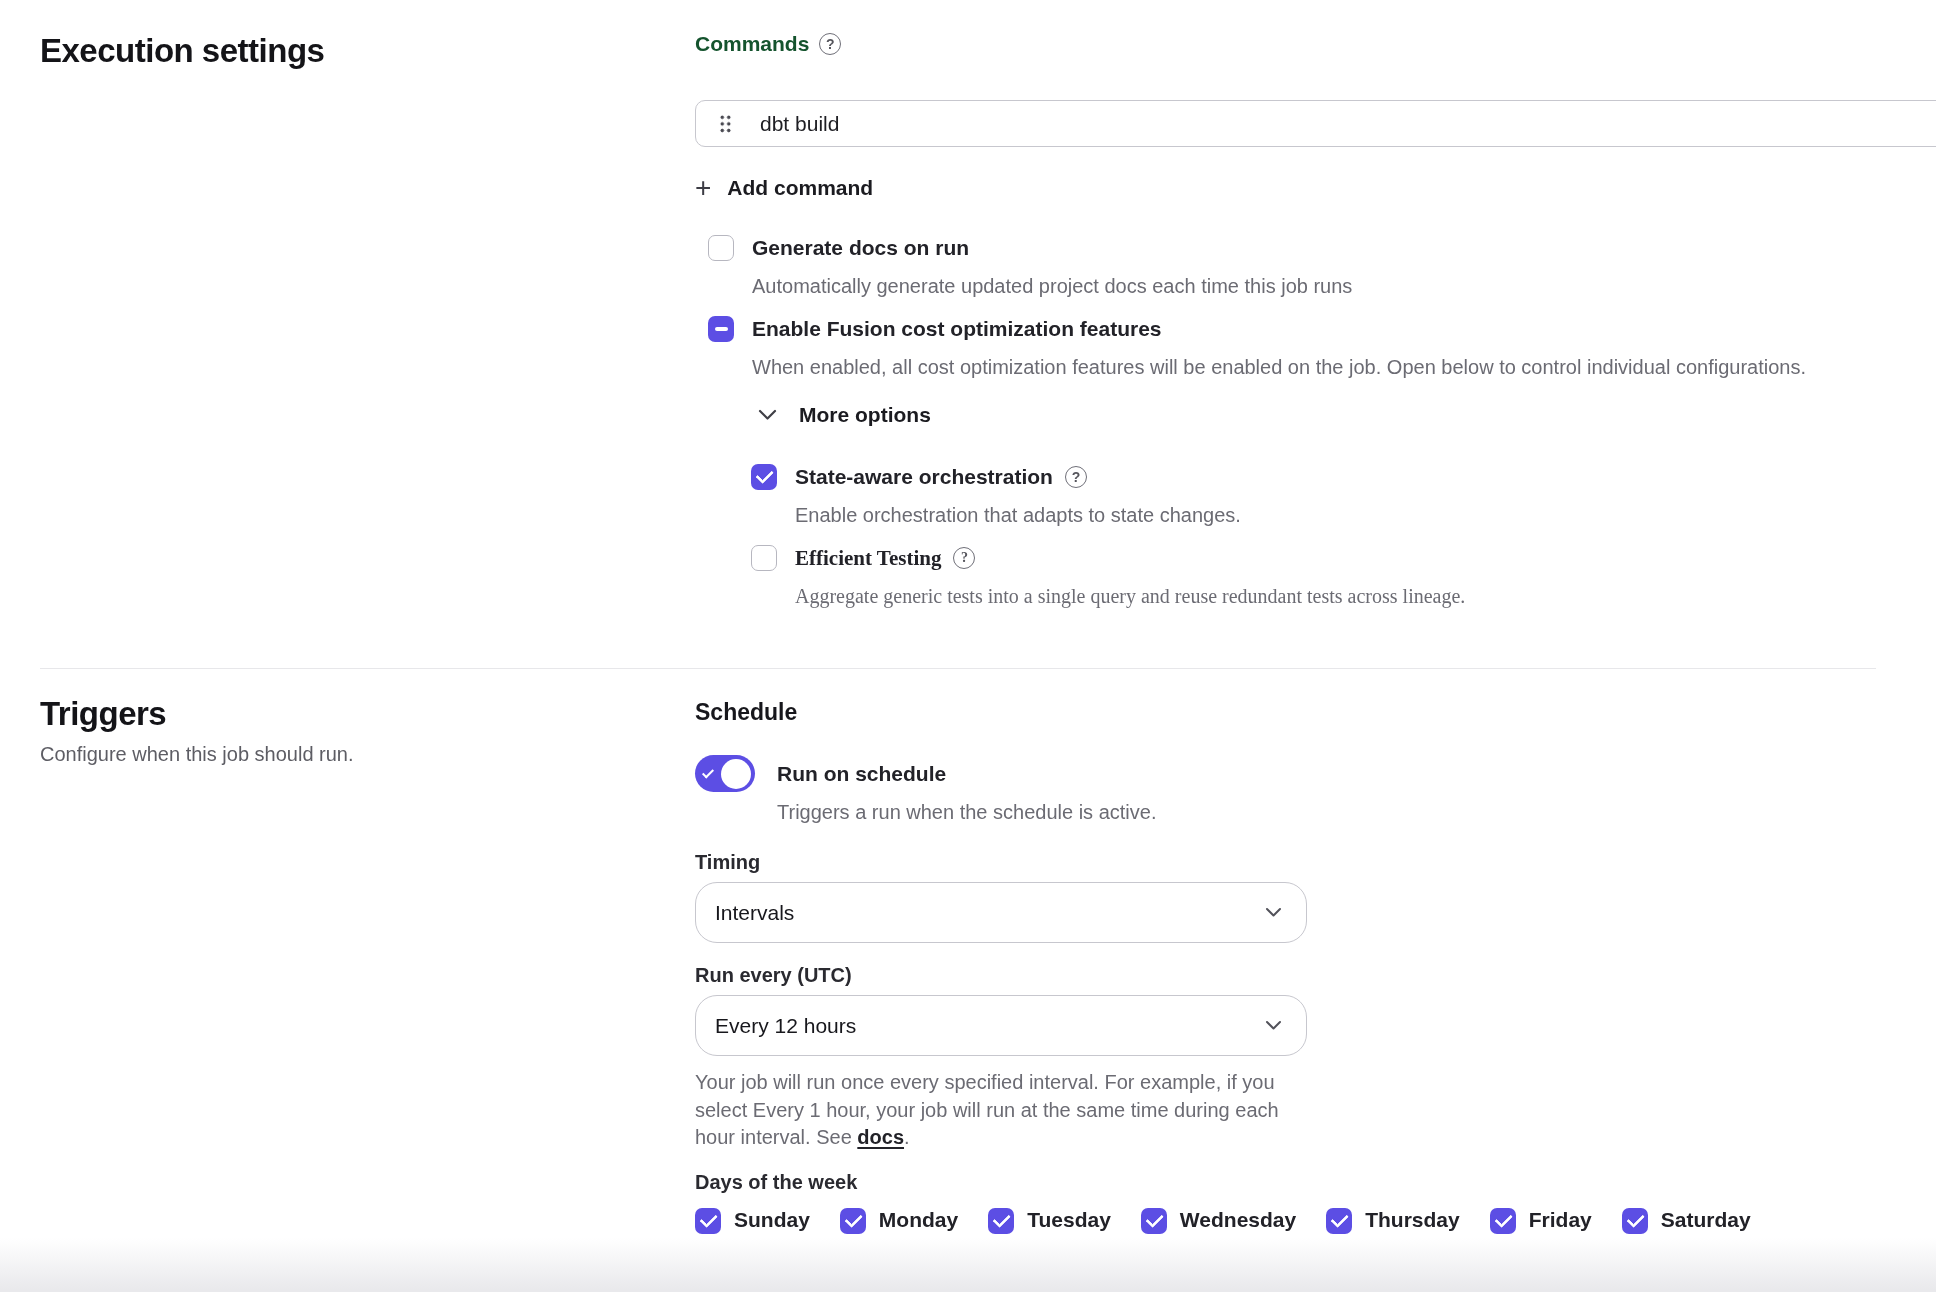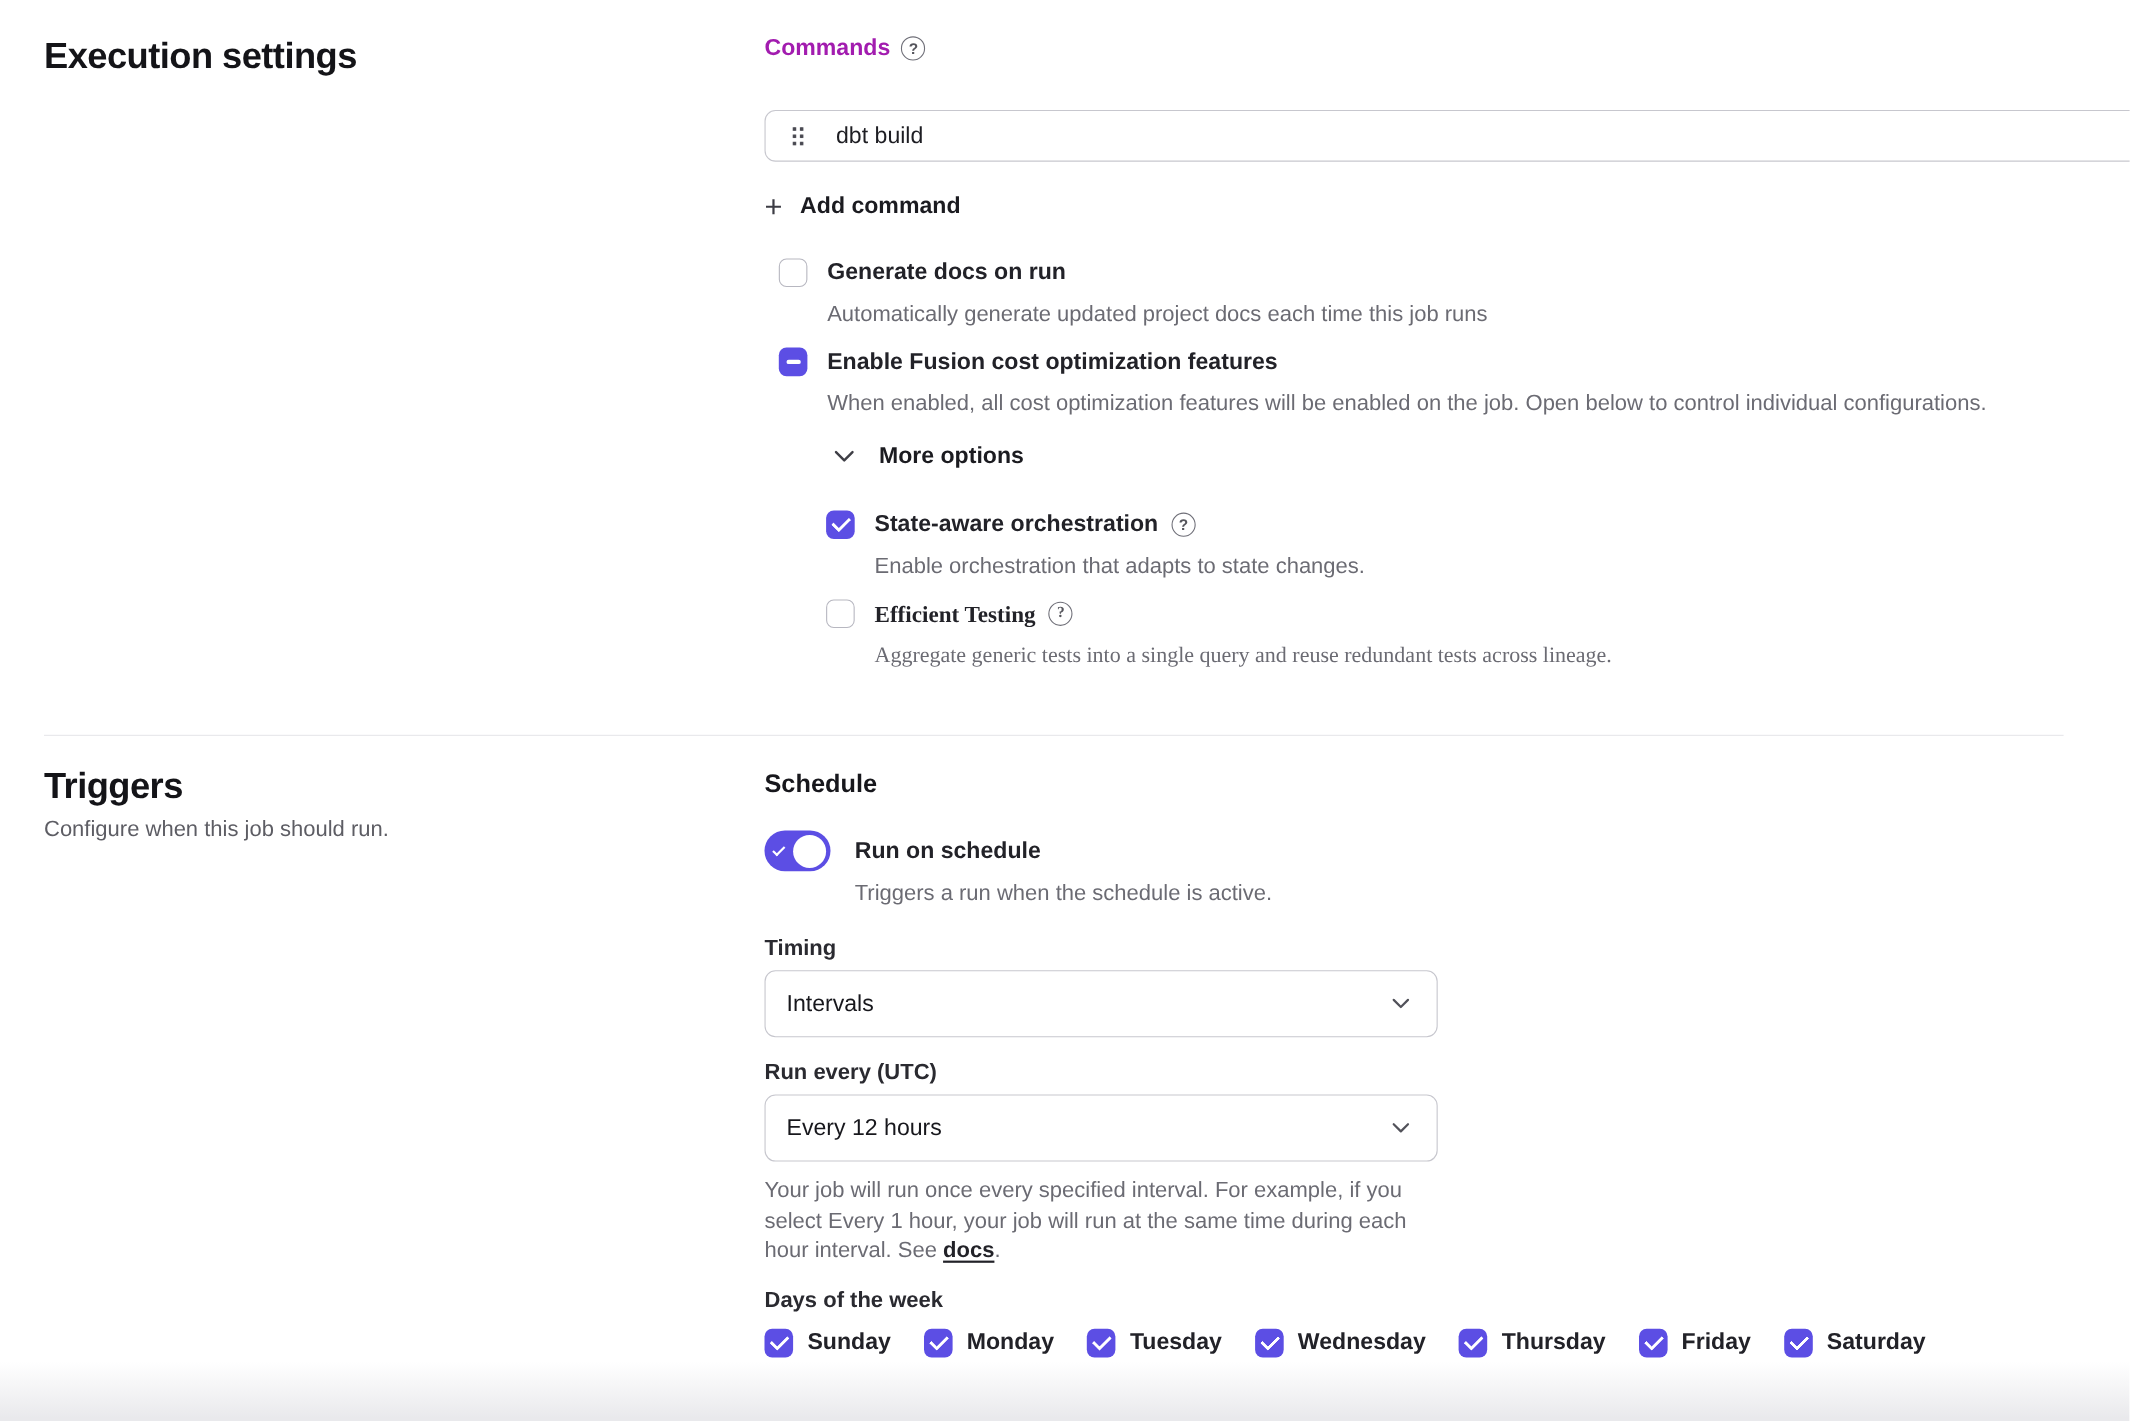--- a/index.html
+++ b/index.html
@@ -11,21 +11,21 @@
   .section { display:grid; grid-template-columns:655px 1fr; padding-left:40px; }
   .section.exec { padding-top:32px; }
   .section.trig { padding-top:26px; }
   .divider { border:none; border-top:1px solid #e7e7ea; margin:0 60px 0 40px; }
 
   h1.sec-title { font-size:33px; font-weight:700; letter-spacing:-0.5px; color:#141418; }
   .sec-sub { font-size:20px; color:#5d5d64; margin-top:10px; }
 
   
   .field-label-row { display:flex; align-items:center; gap:10px; }
-  .field-label { font-size:21px; font-weight:600; color:#a21caf; }
+  .field-label { font-size:21px; font-weight:600; color:#14532d; }
   .help-icon { width:22px; height:22px; border:1.5px solid #6f6f78; border-radius:50%;
     display:inline-flex; align-items:center; justify-content:center;
     font-size:14px; font-weight:600; color:#55555c; flex:none; }
   .cmd-row { position:relative; margin-top:44px; width:1308px; }
   .cmd-input { width:100%; height:47px; border:1px solid #c7c7ce; border-radius:10px;
     font-family:inherit; font-size:21px; color:#1e1e23; padding:0 20px 0 64px; outline:none; background:#fff; }
   .drag-dots { position:absolute; left:24px; top:14px; width:13px; height:20px;
     background-image:radial-gradient(circle,#4a4a52 1.7px,transparent 2px);
     background-size:6.5px 6.6px; }
   .add-cmd { display:flex; align-items:center; gap:16px; margin-top:27px; width:max-content; cursor:pointer; }
@@ -67,21 +67,21 @@
   .toggle .knob { position:absolute; top:3.5px; right:4px; width:30px; height:30px;
     border-radius:50%; background:#fff; }
   .toggle .tg-check { position:absolute; left:10px; top:12px; width:6px; height:11px;
     border-right:2px solid #fff; border-bottom:2px solid #fff; transform:rotate(45deg); }
   .toggle-label { font-size:21px; font-weight:600; color:#222228; line-height:37px; }
   .toggle-desc { font-size:20px; color:#6b6b73; margin-top:9px; }
 
   .input-label { font-size:20px; font-weight:600; color:#2a2a30; }
   .lbl-timing { margin-top:27px; }
   .lbl-runevery { margin-top:21px; }
-  .select { width:612px; height:61px; border:1px solid #c7c7ce; border-radius:10px;
+  .select { width:612px; height:61px; border:1px solid #c7c7ce; border-radius:22px;
     display:flex; align-items:center; justify-content:space-between;
     padding:0 24px 0 19px; margin-top:8px; cursor:pointer; background:#fff; }
   .select-value { font-size:21px; font-weight:500; color:#17171c; }
 
   .sched-help { width:608px; font-size:20px; color:#6b6b73; line-height:1.38; margin-top:13px; }
   .docs-link { color:#222228; font-weight:700; text-decoration:underline; text-underline-offset:3px; cursor:pointer; }
 
   .lbl-days { margin-top:19px; }
   .days-row { display:flex; align-items:center; gap:30px; margin-top:13px; }
   .day { display:flex; align-items:center; gap:13px; }

